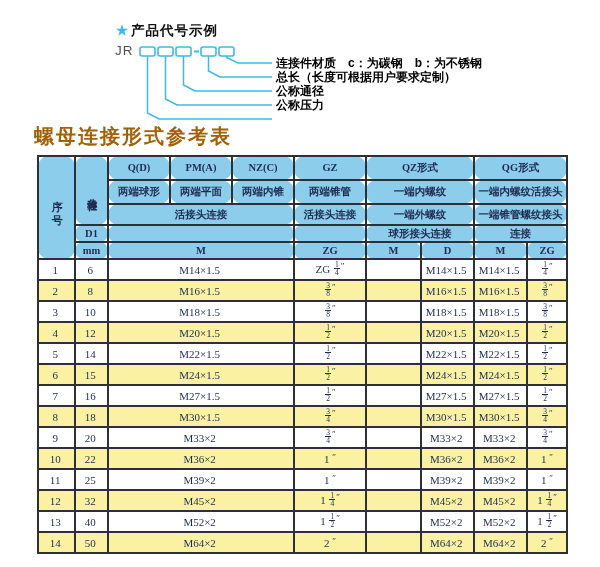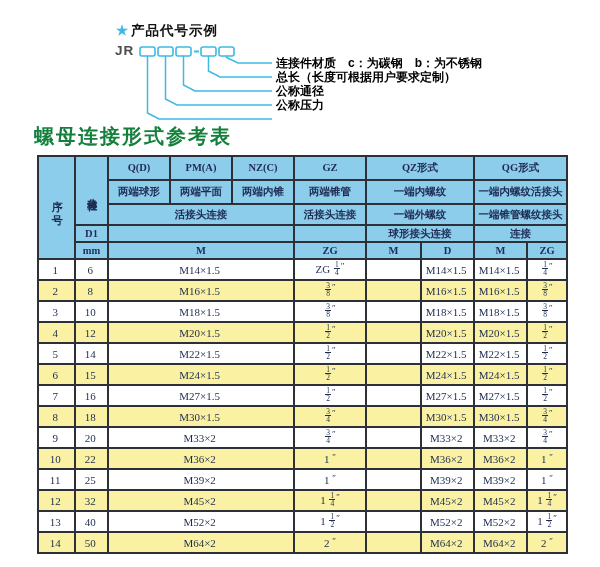--- a/index.html
+++ b/index.html
@@ -10,38 +10,38 @@
     --text:#1e2c52;
     --ink:#111111;
   }
   html,body{margin:0;padding:0;background:#ffffff;}
   .page{position:relative;width:600px;height:567px;background:#ffffff;overflow:hidden;
         font-family:"Liberation Sans",sans-serif;color:var(--ink);padding-left:24px;}
 
   
   .diagram-heading{position:absolute;left:116px;top:22px;font-size:13.5px;font-weight:bold;letter-spacing:1px;}
   .diagram-heading .star{color:var(--line);margin-right:2px;}
-  .jr-prefix{position:absolute;left:115px;top:43px;font-size:13.5px;font-weight:bold;color:#4d4d4d;letter-spacing:1px;}
+  .jr-prefix{position:absolute;left:115px;top:43px;font-size:13.5px;font-weight:normal;color:#4d4d4d;letter-spacing:1px;}
   .diagram-svg{position:absolute;left:0;top:0;width:600px;height:135px;}
   .pbox{fill:#ffffff;stroke:var(--line);stroke-width:1.6;}
   .cline{fill:none;stroke:var(--line);stroke-width:1.5;}
   .dashsep{stroke:var(--line);stroke-width:2;}
   .diagram-label{position:absolute;left:276px;height:14px;line-height:14px;
                  font-size:12px;font-weight:bold;white-space:nowrap;color:#000;}
 
   
   .table-title{position:absolute;left:34px;top:123px;font-size:20px;font-weight:bold;
-               font-family:"DejaVu Serif",serif;letter-spacing:2px;color:#15803d;}
+               font-family:"DejaVu Serif",serif;letter-spacing:2px;color:#a16207;}
 
   
   .sheet{position:absolute;left:37px;top:155px;}
   table{border-collapse:collapse;table-layout:fixed;width:529px;
         font-family:"Liberation Serif",serif;color:var(--text);}
   th,td{border:2px solid var(--border);padding:0;text-align:center;vertical-align:middle;overflow:hidden;}
-  thead th{background:var(--header-bg);font-weight:bold;font-size:10.5px;line-height:1.05;}
+  thead th{background:var(--header-bg);font-weight:bold;font-size:10.5px;line-height:1.05;border-radius:11px;}
   tbody td{background:#ffffff;font-size:11px;}
   tbody tr{height:21px;}
   tbody tr.alt td{background:var(--row-alt);}
   tr.hA{height:24px;} tr.hB{height:24px;margin-top:44px;} tr.hC{height:21px;} tr.hD{height:17px;} tr.hE{height:17px;}
   .vtext{writing-mode:vertical-rl;text-orientation:upright;display:inline-block;font-size:11px;}
   .vspread{letter-spacing:14px;}
   .vtight{letter-spacing:1px;font-size:10px;}
   .frac{display:inline-flex;flex-direction:column;align-items:center;line-height:1;
         font-size:7.5px;vertical-align:middle;margin:0 1px;position:relative;top:-1px;}
   .frac .fn{border-bottom:1px solid currentColor;padding:0 1px;}

